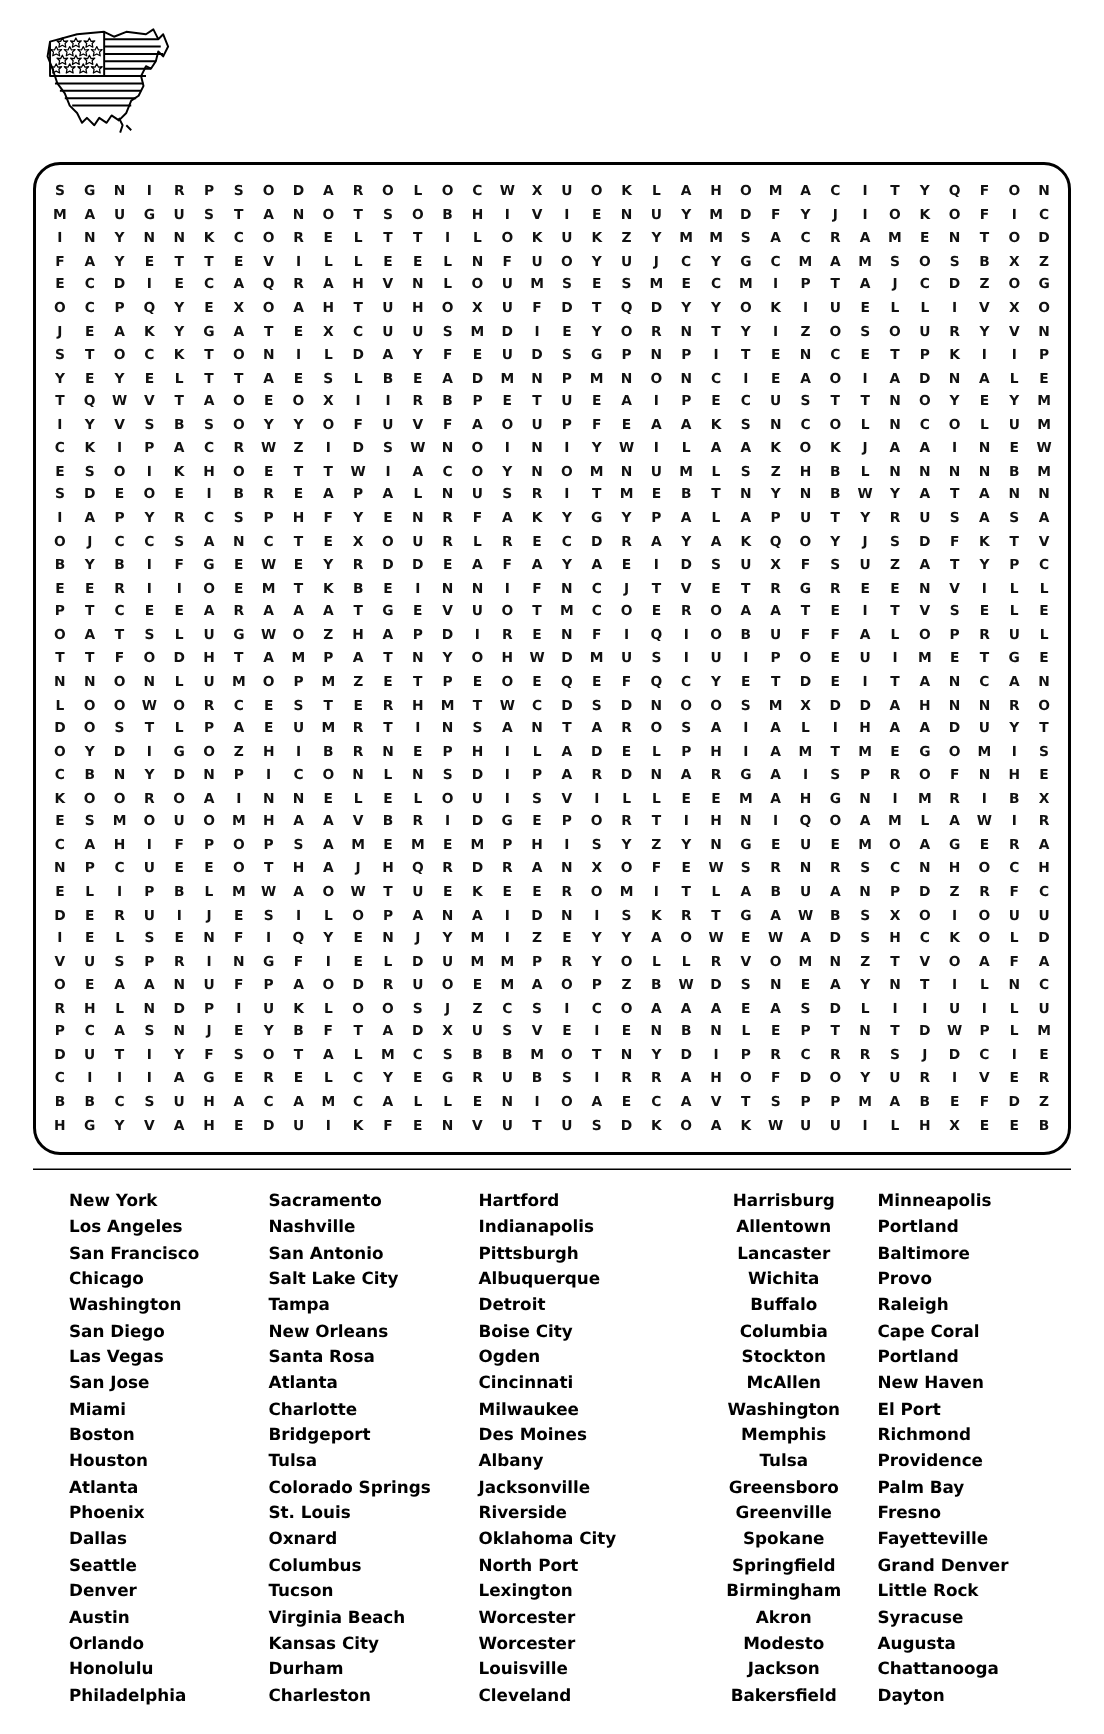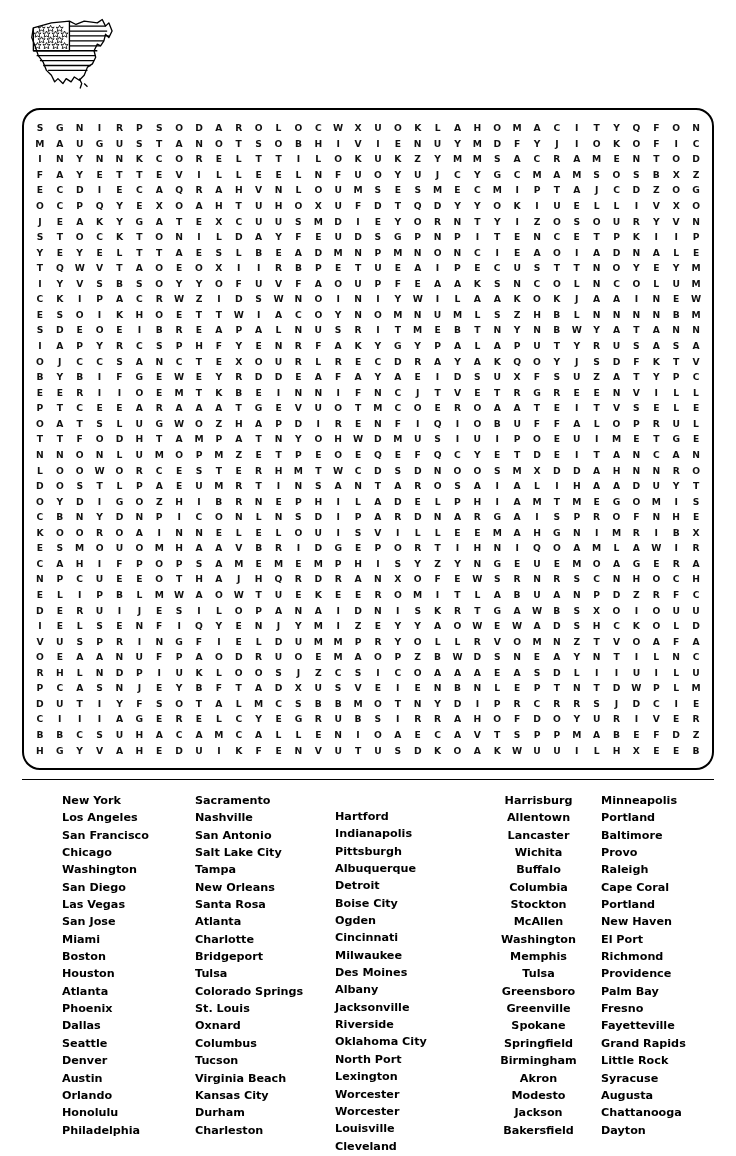--- a/index.html
+++ b/index.html
@@ -76,32 +76,32 @@
 
   
   .divider {
     margin: 9px 22px 0 22px;
     border-top: 1.5px solid #000;
   }
 
   
   .wordlist {
     margin: 12px 0 0 0;
-    padding: 0 18px 0 62px;
+    padding: 0 18px 0 46px;
     display: flex;
     gap: 0px;
   }
   .word-col {
     flex: 1 1 0;
     display: flex;
     flex-direction: column;
   }
   .word-col:nth-child(1) { flex: 0 0 133px; }
   .word-col:nth-child(2) { flex: 0 0 140px; }
-  .word-col:nth-child(3) { flex: 0 0 141px; margin-top: 16px; }
+  .word-col:nth-child(3) { flex: 0 0 141px; }
   .word-col:nth-child(4) { flex: 0 0 125px; text-align: center; }
   .word-col:nth-child(5) { flex: 1 1 auto; }
   .word {
     font-size: 11.2px;
     font-weight: 700;
     line-height: 17.35px;
     font-family: "DejaVu Sans", sans-serif;
     white-space: nowrap;
     color: #000;
   }
@@ -1639,20 +1639,20 @@
       <div class="word">Raleigh</div>
       <div class="word">Cape Coral</div>
       <div class="word">Portland</div>
       <div class="word">New Haven</div>
       <div class="word">El Port</div>
       <div class="word">Richmond</div>
       <div class="word">Providence</div>
       <div class="word">Palm Bay</div>
       <div class="word">Fresno</div>
       <div class="word">Fayetteville</div>
-      <div class="word">Grand Rapids</div>
+      <div class="word">Grand Denver</div>
       <div class="word">Little Rock</div>
       <div class="word">Syracuse</div>
       <div class="word">Augusta</div>
       <div class="word">Chattanooga</div>
       <div class="word">Dayton</div>
     </div>
   </div>
 
 </body></html>

